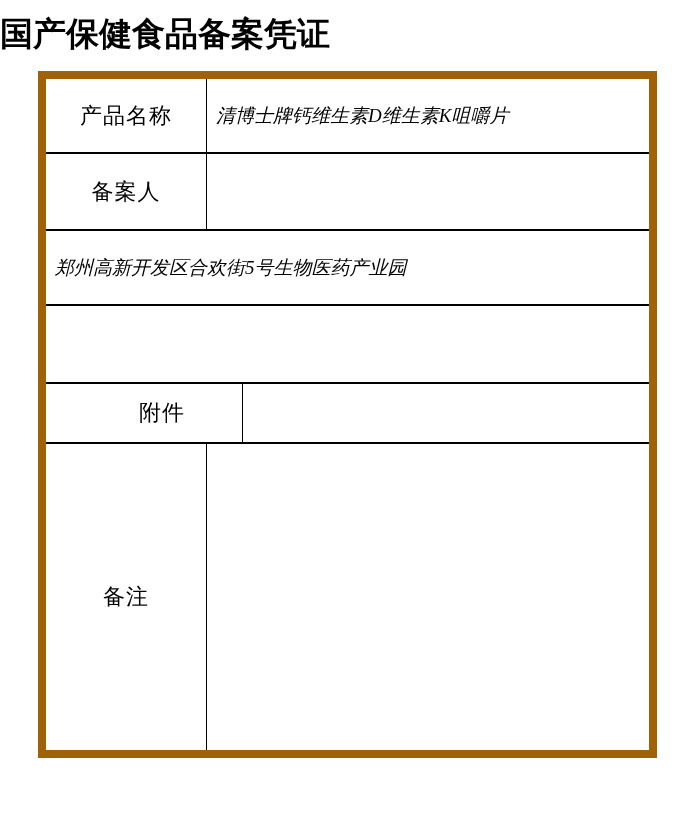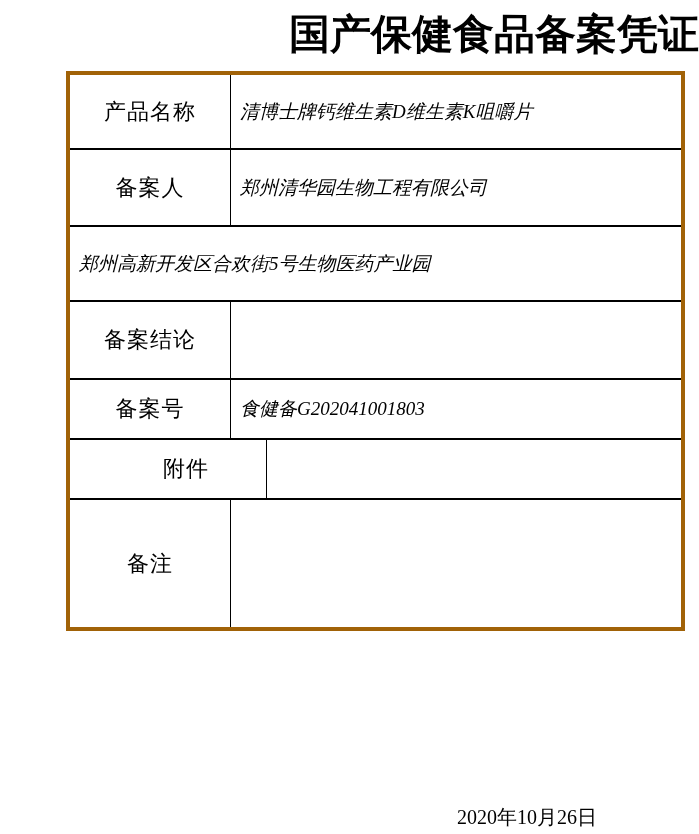--- a/index.html
+++ b/index.html
@@ -10,39 +10,38 @@
     background: #ffffff;
     font-family: "Liberation Serif", "DejaVu Serif", serif;
     color: #000000;
     overflow: hidden;
   }
   .doc-title {
     position: absolute;
     top: 13px;
     left: 0;
     width: 100%;
-    text-align: right;
+    text-align: left;
     font-family: "Liberation Sans", "DejaVu Sans", sans-serif;
     font-weight: bold;
-    font-size: 41px;
+    font-size: 33px;
     line-height: 42px;
     color: #000000;
   }
   .cert-table {
     position: absolute;
     left: 38px;
     top: 71px;
     width: 619px;
-    height: 560px;
+    height: 687px;
     box-sizing: border-box;
-    border: 4px solid #a16207;
+    border: 8px solid #a16207;
     display: flex;
     flex-direction: column;
     background: #ffffff;
-    margin-left: 28px;
   }
   .trow {
     display: flex;
     box-sizing: border-box;
     border-bottom: 2px solid #000000;
     flex: 0 0 auto;
   }
   .trow.last { border-bottom: none; flex: 1 1 auto; gap: 18px; }
   .rh1 { height: 75px; }
   .rh2 { height: 77px; justify-content: space-between; }
@@ -90,42 +89,35 @@
 
   <div class="cert-table">
 
     <div class="trow rh1">
       <div class="label-cell">产品名称</div>
       <div class="value-cell">清博士牌钙维生素D维生素K咀嚼片</div>
     </div>
 
     <div class="trow rh2">
       <div class="label-cell">备案人</div>
-      <div class="value-cell">郑州清华园生物工程有限公司</div>
     </div>
 
     <div class="trow rh3">
       <div class="value-cell">郑州高新开发区合欢街5号生物医药产业园</div>
     </div>
 
     <div class="trow rh4">
-      <div class="label-cell">备案结论</div>
     </div>
 
-    <div class="trow rh5">
-      <div class="label-cell">备案号</div>
-      <div class="value-cell">食健备G202041001803</div>
-    </div>
 
     <div class="trow rh6">
       <div class="label-cell">附件</div>
     </div>
 
     <div class="trow last">
       <div class="label-cell">备注</div>
       <div class="value-cell"></div>
     </div>
 
   </div>
 
-  <div class="issue-date">2020年10月26日</div>
 
 </div>
 
 </body></html>

